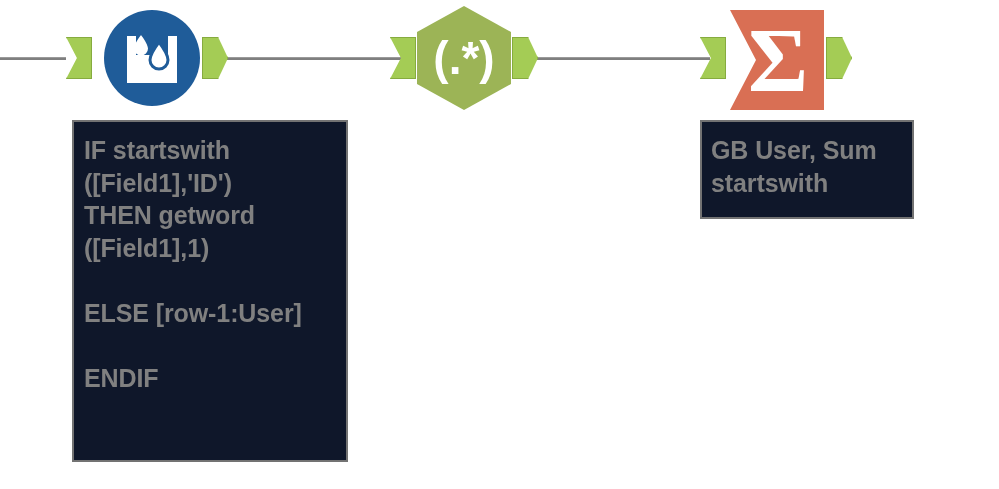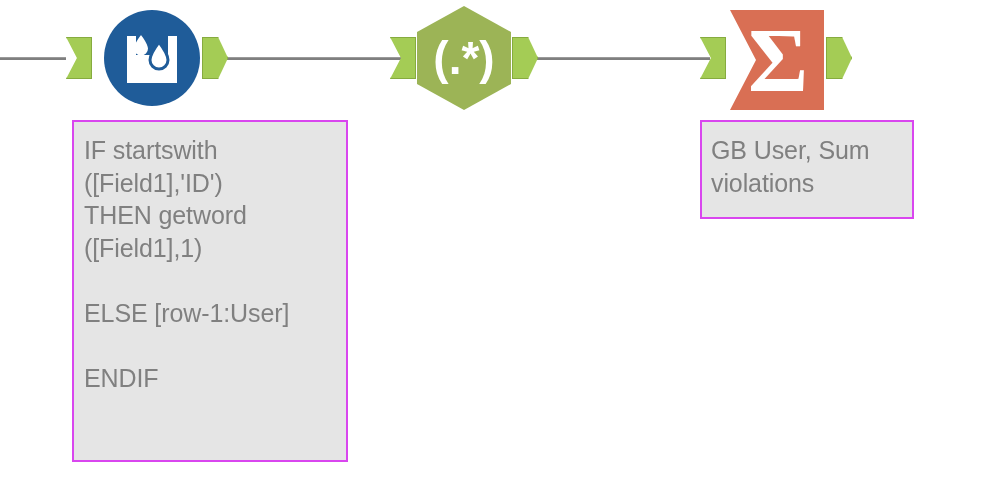--- a/index.html
+++ b/index.html
@@ -47,25 +47,25 @@
 
   
   .tool {
     position: absolute;
   }
   .tool svg { display: block; }
 
   
   .note {
     position: absolute;
-    background: #e5e5e5;
-    border: 2px solid #d946ef;
+    background: #0f172a;
+    border: 2px solid #737373;
     box-sizing: border-box;
     color: #808080;
-    font-weight: normal;
+    font-weight: bold;
     line-height: 1.30;
     letter-spacing: -0.1px;
     white-space: pre-wrap;
     overflow: hidden;
   }
   .note-1 { left: 72px;  top: 120px; width: 276px; height: 342px;
             padding: 12px 10px 0 10px; font-size: 25px; }
   .note-2 { left: 388px; top: 120px; width: 266px; height: 139px;
             padding: 12px 8px 0 9px;  font-size: 25px; }
   .note-3 { left: 700px; top: 120px; width: 214px; height: 99px;
@@ -122,15 +122,15 @@
 ([Field1],'ID')
 THEN getword
 ([Field1],1)
 
 ELSE [row-1:User]
 
 ENDIF</div>
 
 
   <div class="note note-3">GB User, Sum
-violations</div>
+startswith</div>
 
 </div>
 
 </body></html>

